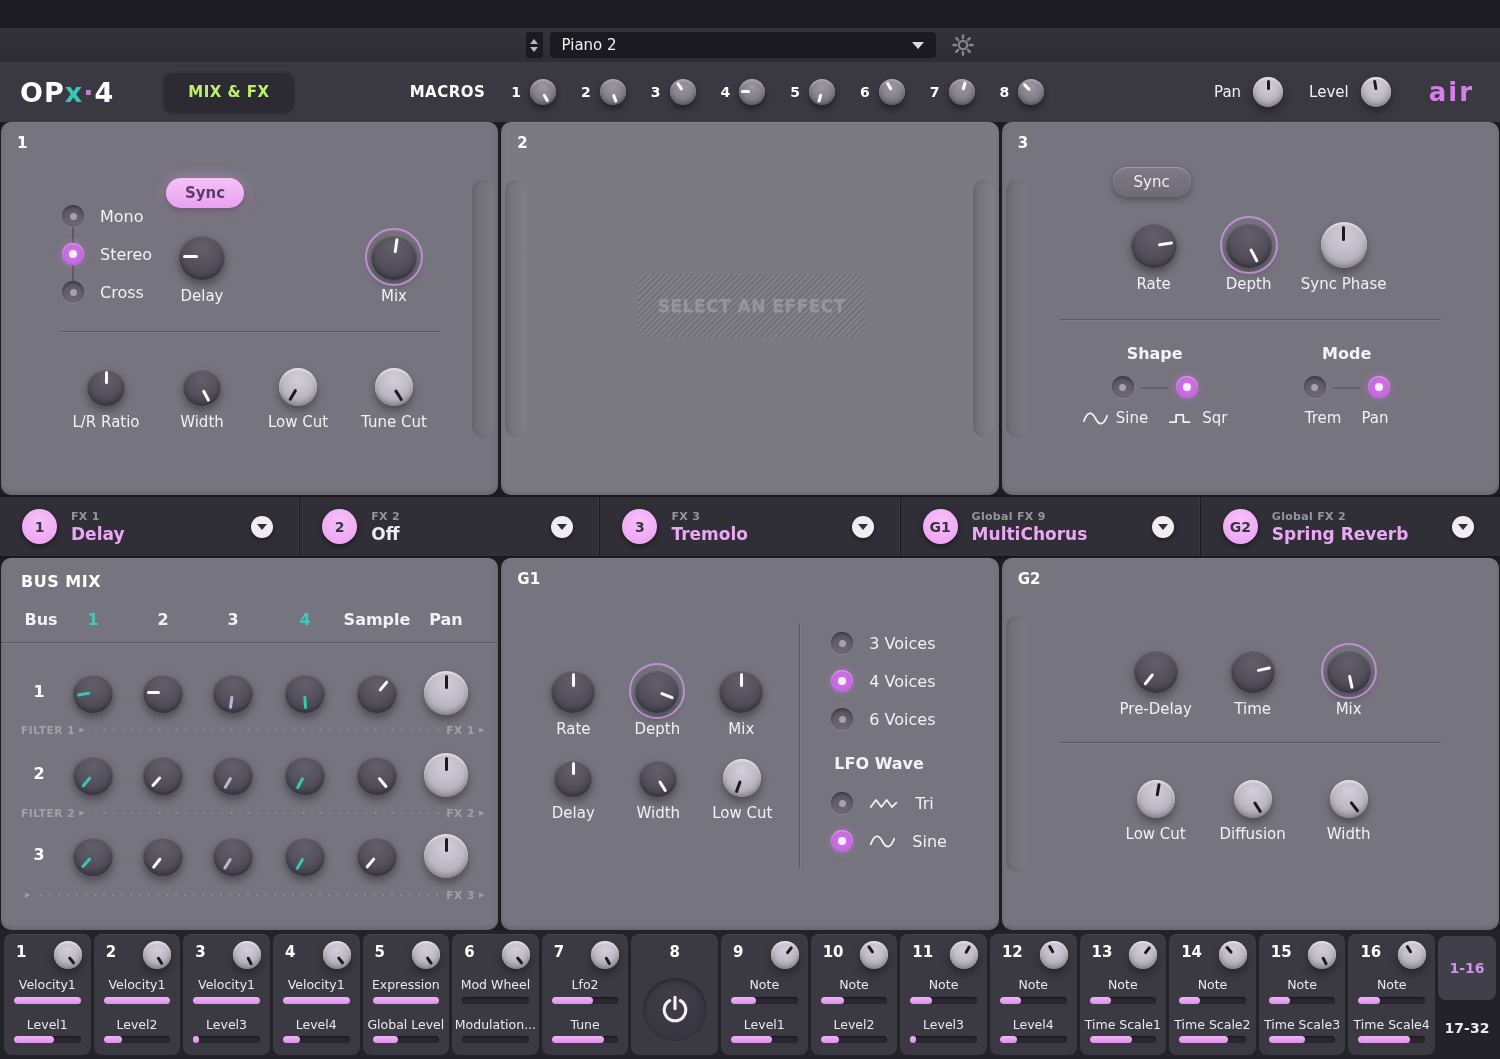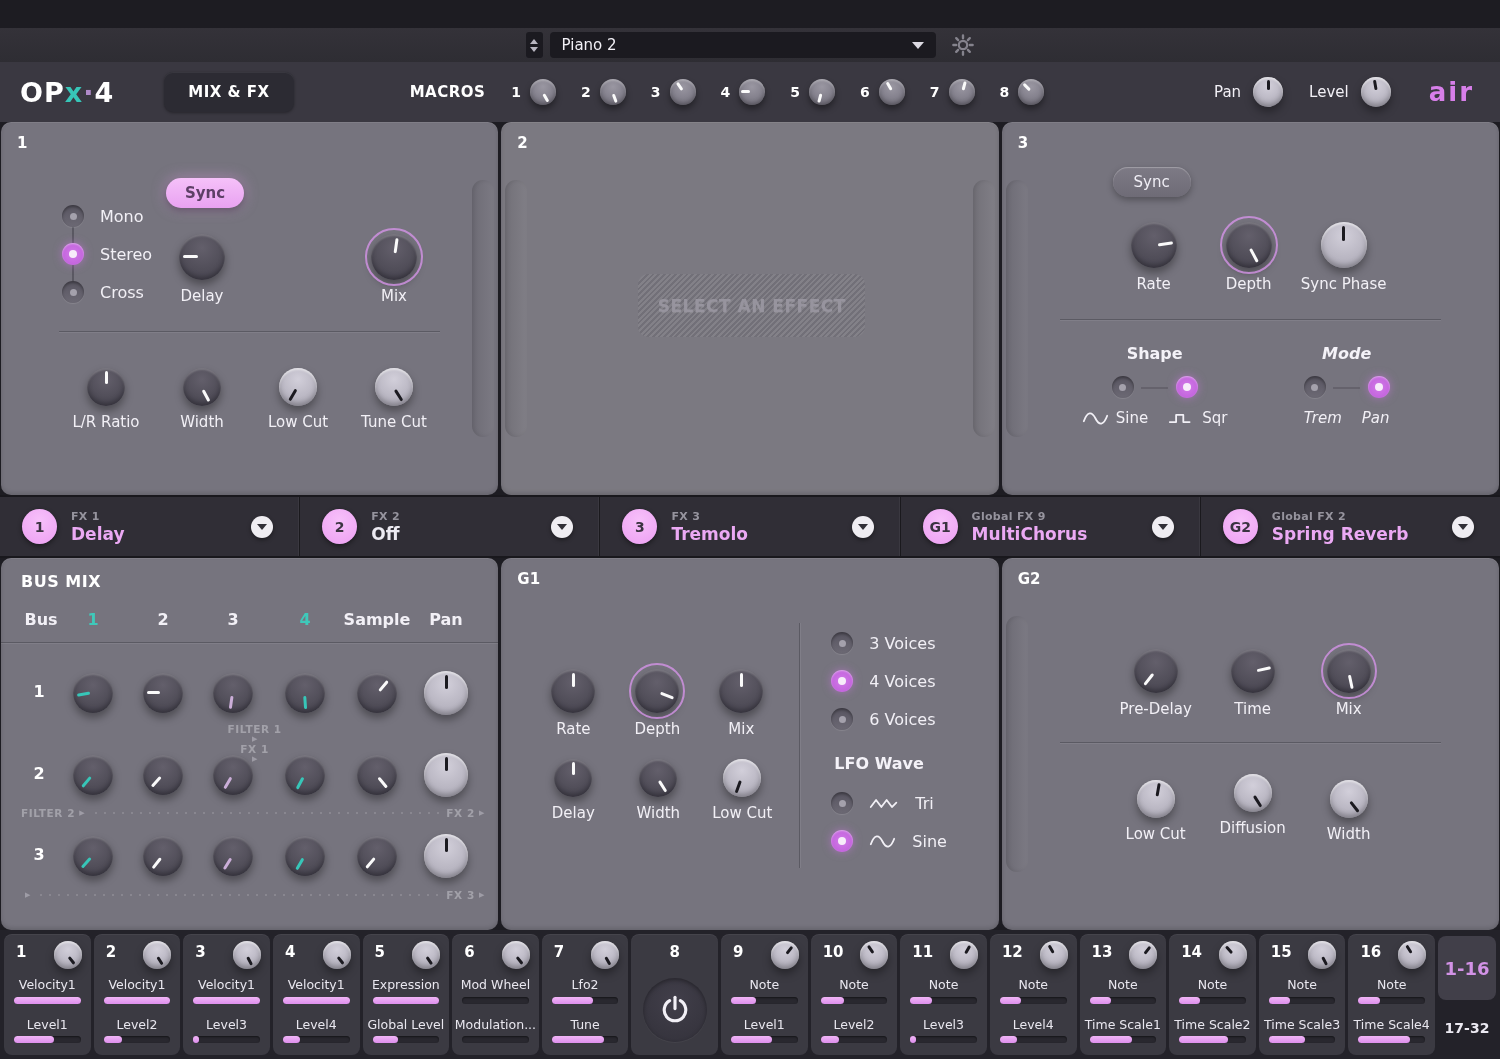--- a/index.html
+++ b/index.html
@@ -18,21 +18,21 @@
   .stepper{width:17px;height:26px;background:#1b1a20;border-radius:3px;display:flex;flex-direction:column;align-items:center;justify-content:center;gap:3px;}
   .tri-u{width:0;height:0;border-left:4px solid transparent;border-right:4px solid transparent;border-bottom:5px solid #b8b6c0;}
   .tri-d{width:0;height:0;border-left:4px solid transparent;border-right:4px solid transparent;border-top:5px solid #b8b6c0;}
   .preset-dd{width:362px;height:26px;background:#1b1a20;border-radius:4px;display:flex;align-items:center;padding:0 12px;font-size:15px;color:#f2f0f6;}
   .dd-caret{margin-left:auto;width:0;height:0;border-left:6px solid transparent;border-right:6px solid transparent;border-top:7px solid #dcdae2;}
   .gearwrap{width:24px;height:24px;display:flex;align-items:center;justify-content:center;margin-left:8px;}
 
   
   .header{position:absolute;top:62px;left:0;right:0;height:60px;background:#3a3841;display:flex;align-items:center;}
   .logo{margin-left:20px;font-size:27px;font-weight:bold;letter-spacing:1px;white-space:nowrap;}
-  .mixfx{margin-left:50px;background:#2c2b33;border-radius:9px;padding:11px 24px;color:#ffffff;font-weight:bold;font-size:15px;
+  .mixfx{margin-left:50px;background:#2c2b33;border-radius:9px;padding:11px 24px;color:#bef264;font-weight:bold;font-size:15px;
          letter-spacing:.5px;box-shadow:inset 0 1px 0 rgba(255,255,255,.06),0 1px 3px rgba(0,0,0,.35);cursor:pointer;}
   .macros-label{margin-left:116px;margin-right:26px;font-weight:bold;font-size:15px;letter-spacing:.5px;color:#ffffff;}
   .macrounit{display:flex;align-items:center;margin-right:25px;}
   .macrounit .mnum{font-size:14px;font-weight:bold;margin-right:9px;color:#ffffff;}
   .hdr-right{display:flex;align-items:center;margin-left:auto;}
   .hdr-right .hlabel{font-size:15px;color:#f2f0f6;margin-right:12px;}
   .airlogo{font-weight:bold;font-size:26px;color:#d77fe9;letter-spacing:2px;margin:0 26px 0 38px;}
 
   
   .mainrow{position:absolute;top:122px;left:0;right:0;height:373px;display:flex;gap:3px;padding:0 1px;box-sizing:border-box;}
@@ -140,21 +140,21 @@
   .mbar{position:absolute;left:10px;right:10px;height:7px;border-radius:4px;background:#29282f;
         box-shadow:inset 0 1px 2px rgba(0,0,0,.5);}
   .mbar .fill{height:100%;border-radius:inherit;background:linear-gradient(180deg,#f0b5f6,#dd8fec);}
   .b1{top:63px}.b2{top:102px}
   .pwrbtn{position:absolute;left:50%;top:44px;transform:translateX(-50%);width:64px;height:64px;border-radius:50%;
           background:radial-gradient(circle at 50% 35%,rgba(70,66,80,.55),rgba(40,38,48,.45));
           box-shadow:inset 0 2px 4px rgba(0,0,0,.35),0 1px 1px rgba(255,255,255,.05);
           display:flex;align-items:center;justify-content:center;cursor:pointer;}
   .pagescol{flex:none;width:58px;position:relative;}
   .pagetab1{position:absolute;top:2px;left:0;right:0;height:64px;background:#413f49;border-radius:8px;
-            display:flex;align-items:center;justify-content:center;color:#d292e6;font-weight:bold;font-size:18px;cursor:pointer;}
+            display:flex;align-items:center;justify-content:center;color:#d292e6;font-weight:bold;font-size:14px;cursor:pointer;}
   .pagetab2{position:absolute;top:86px;left:0;right:0;text-align:center;color:#eceaf2;font-weight:bold;font-size:14px;cursor:pointer;}
 </style>
 </head>
 <body>
 
 <div class="app">
 
 
   <div class="presetbar">
     <div class="stepper">
@@ -436,21 +436,21 @@
             <span class="opt">
               <span style="display: inline-flex;">
                 <svg viewBox="0 0 30 16" width="27" height="15">
                   <path d="M2 12 H9 V4 H17 V12 H24" fill="none" stroke="#f2f0f6" stroke-width="2" stroke-linecap="round" stroke-linejoin="round"></path>
                 </svg>
               </span>
               <span>Sqr</span>
             </span>
           </div>
         </div>
-        <div class="optgroup" style="left: 270px; top: 222px; font-style: italic;">
+        <div class="optgroup" style="left: 270px; top: 222px;">
           <div class="ogtitle">Mode</div>
           <div class="ogradios">
             <div class="ogline"></div>
             <div class="radio">
               <div class="dot"></div>
             </div>
             <div class="radio sel">
               <div class="dot"></div>
             </div>
           </div>
@@ -578,21 +578,21 @@
         </div>
         <div class="knobwrap" style="left: 397px; top: 113px; width: 96px;">
           <div class="knob k44 light" style="--a: 0deg;">
             <div class="face">
               <div class="pw">
                 <div class="pt dark"></div>
               </div>
             </div>
           </div>
         </div>
-        <div class="dotline" style="top: 165px; flex-direction: column;">
+        <div class="dotline" style="top: 165px;">
           <span class="dl-label">FILTER 1</span>
           <span class="dl-arrow">▶</span>
           <div class="dl-dots"></div>
           <span class="dl-label">FX 1</span>
           <span class="dl-arrow">▶</span>
         </div>
         <div class="busnum" style="left: 38px; top: 206px;">2</div>
         <div class="knobwrap" style="left: 44px; top: 197px; width: 96px;">
           <div class="knob k40 dark" style="--a: -140deg;">
             <div class="face">
@@ -862,21 +862,21 @@
         <div class="knobwrap" style="left: 106px; top: 222px; width: 96px;">
           <div class="knob k38 light" style="--a: 10deg;">
             <div class="face">
               <div class="pw">
                 <div class="pt dark"></div>
               </div>
             </div>
           </div>
           <div class="klabel">Low Cut</div>
         </div>
-        <div class="knobwrap" style="left: 203px; top: 216px; width: 96px;">
+        <div class="knobwrap" style="left: 203px; top: 222px; width: 96px;">
           <div class="knob k38 light" style="--a: 148deg;">
             <div class="face">
               <div class="pw">
                 <div class="pt dark"></div>
               </div>
             </div>
           </div>
           <div class="klabel">Diffusion</div>
         </div>
         <div class="knobwrap" style="left: 299px; top: 222px; width: 96px;">

